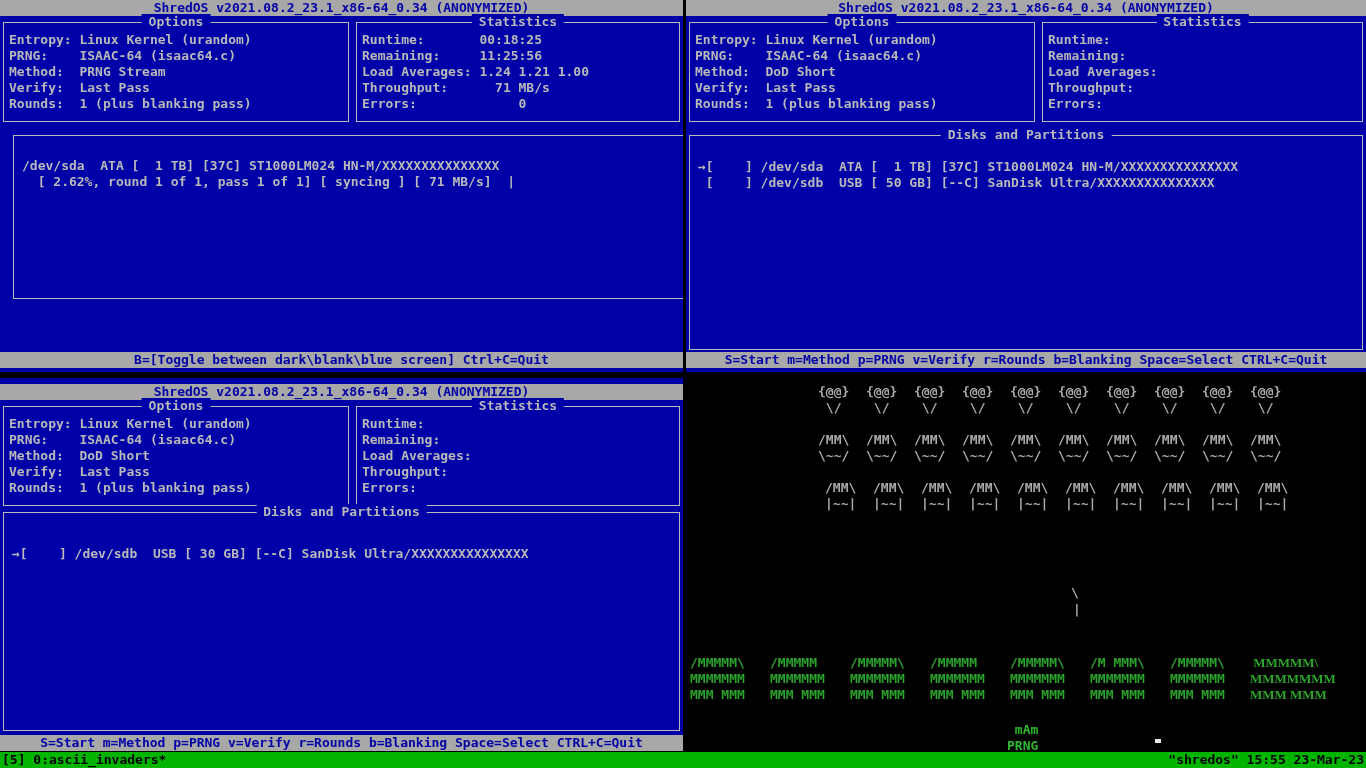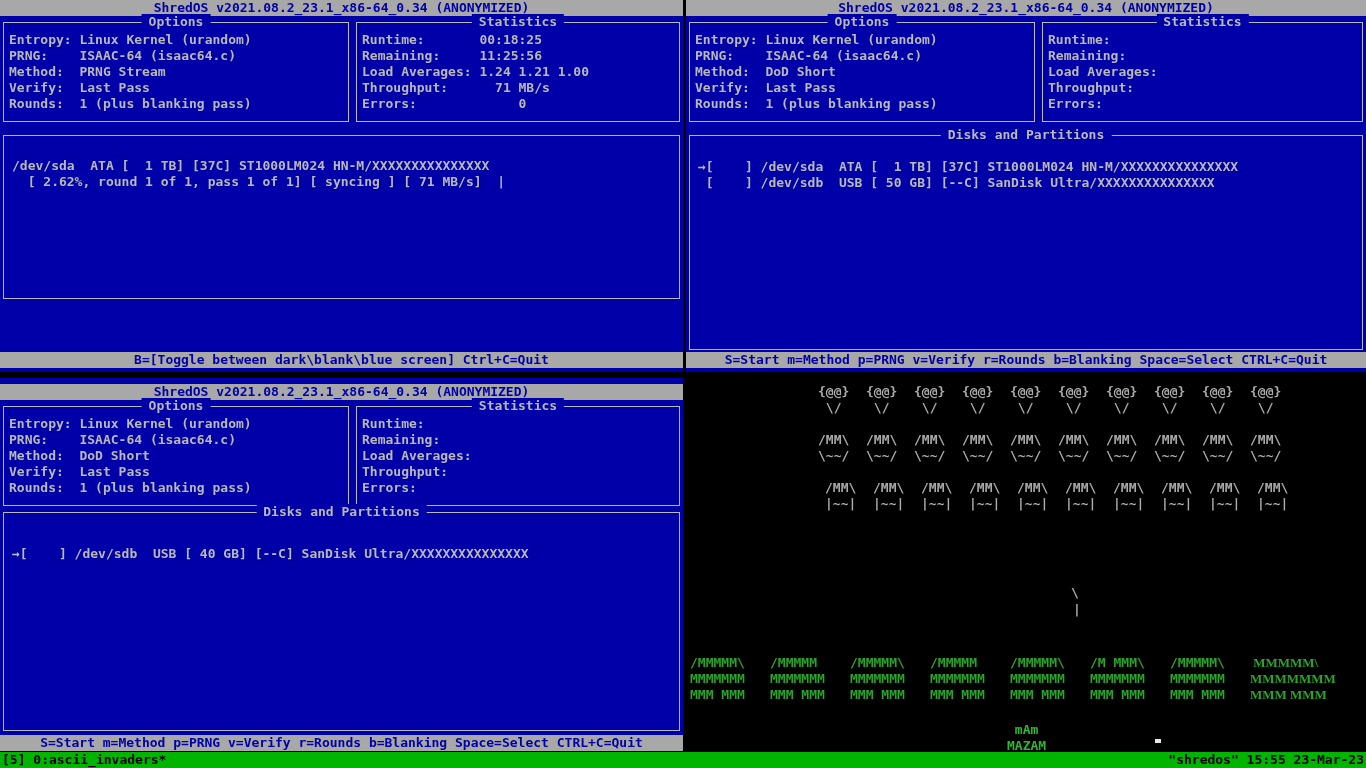--- a/index.html
+++ b/index.html
@@ -39,21 +39,21 @@
 Rounds:  1 (plus blanking pass)</pre>
   </div>
   <div class="box" style="left:356px;top:22px;width:324px;height:100px">
     <div class="boxlabel">Statistics</div>
     <pre class="txt" style="left:5px;top:9px">Runtime:       00:18:25
 Remaining:     11:25:56
 Load Averages: 1.24 1.21 1.00
 Throughput:      71 MB/s
 Errors:             0</pre>
   </div>
-  <div class="box" style="left:3px;top:135px;width:677px;height:164px">
+  <div class="box" style="left:13px;top:135px;width:677px;height:164px">
     <pre class="txt" style="left:8px;top:22px">/dev/sda  ATA [  1 TB] [37C] ST1000LM024 HN-M/XXXXXXXXXXXXXXX
   [ 2.62%, round 1 of 1, pass 1 of 1] [ syncing ] [ 71 MB/s]  |</pre>
   </div>
   <div class="bar" style="top:352px">B=[Toggle between dark\blank\blue screen] Ctrl+C=Quit</div>
 </div>
 
 <div class="pane blue" style="left:686px;top:0;width:680px;height:372px">
   <div class="bar" style="top:0">ShredOS v2021.08.2_23.1_x86-64_0.34 (ANONYMIZED)</div>
   <div class="box" style="left:3px;top:22px;width:346px;height:100px">
     <div class="boxlabel">Options</div>
@@ -92,21 +92,21 @@
   <div class="box" style="left:356px;top:28px;width:324px;height:100px">
     <div class="boxlabel">Statistics</div>
     <pre class="txt" style="left:5px;top:9px">Runtime:
 Remaining:
 Load Averages:
 Throughput:
 Errors:</pre>
   </div>
   <div class="box" style="left:3px;top:134px;width:677px;height:219px">
     <div class="boxlabel">Disks and Partitions</div>
-    <pre class="txt" style="left:8px;top:33px">→[    ] /dev/sdb  USB [ 40 GB] [--C] SanDisk Ultra/XXXXXXXXXXXXXXX</pre>
+    <pre class="txt" style="left:8px;top:33px">→[    ] /dev/sdb  USB [ 30 GB] [--C] SanDisk Ultra/XXXXXXXXXXXXXXX</pre>
   </div>
   <div class="bar" style="top:357px">S=Start m=Method p=PRNG v=Verify r=Rounds b=Blanking Space=Select CTRL+C=Quit</div>
 </div>
 
 <div class="pane" id="invaders" style="left:686px;top:378px;width:680px;height:373px;background:#000">
   <div class="cursor" style="left:469px;top:361px;width:6px;height:4px"></div>
 <pre class="sprite" style="left: 132px; top: 6px; color: rgb(170, 170, 170);">{@@}
  \/ </pre>
     <pre class="sprite" style="left: 180px; top: 6px; color: rgb(170, 170, 170);">{@@}
  \/ </pre>
@@ -186,21 +186,21 @@
     <pre class="sprite" style="left: 404px; top: 277px; color: rgb(42, 164, 42);">/M MMM\
 MMMMMMM
 MMM MMM</pre>
     <pre class="sprite" style="left: 484px; top: 277px; color: rgb(42, 164, 42);">/MMMMM\
 MMMMMMM
 MMM MMM</pre>
     <pre class="sprite" style="left: 564px; top: 277px; color: rgb(42, 164, 42); font-family: Liberation Serif, serif;"> MMMMM\
 MMMMMMM
 MMM MMM</pre>
     <pre class="sprite" style="left: 321px; top: 344px; color: rgb(45, 184, 45);"> mAm
-MAZAM</pre>
+PRNG</pre>
   </div>
 
 <div class="vdivider"></div>
 <div class="hdivider"></div>
 
 <div id="tmuxbar">
   <span class="left">[5] 0:ascii_invaders*</span>
   <span class="right">"shredos" 15:55 23-Mar-23</span>
 </div>
 

